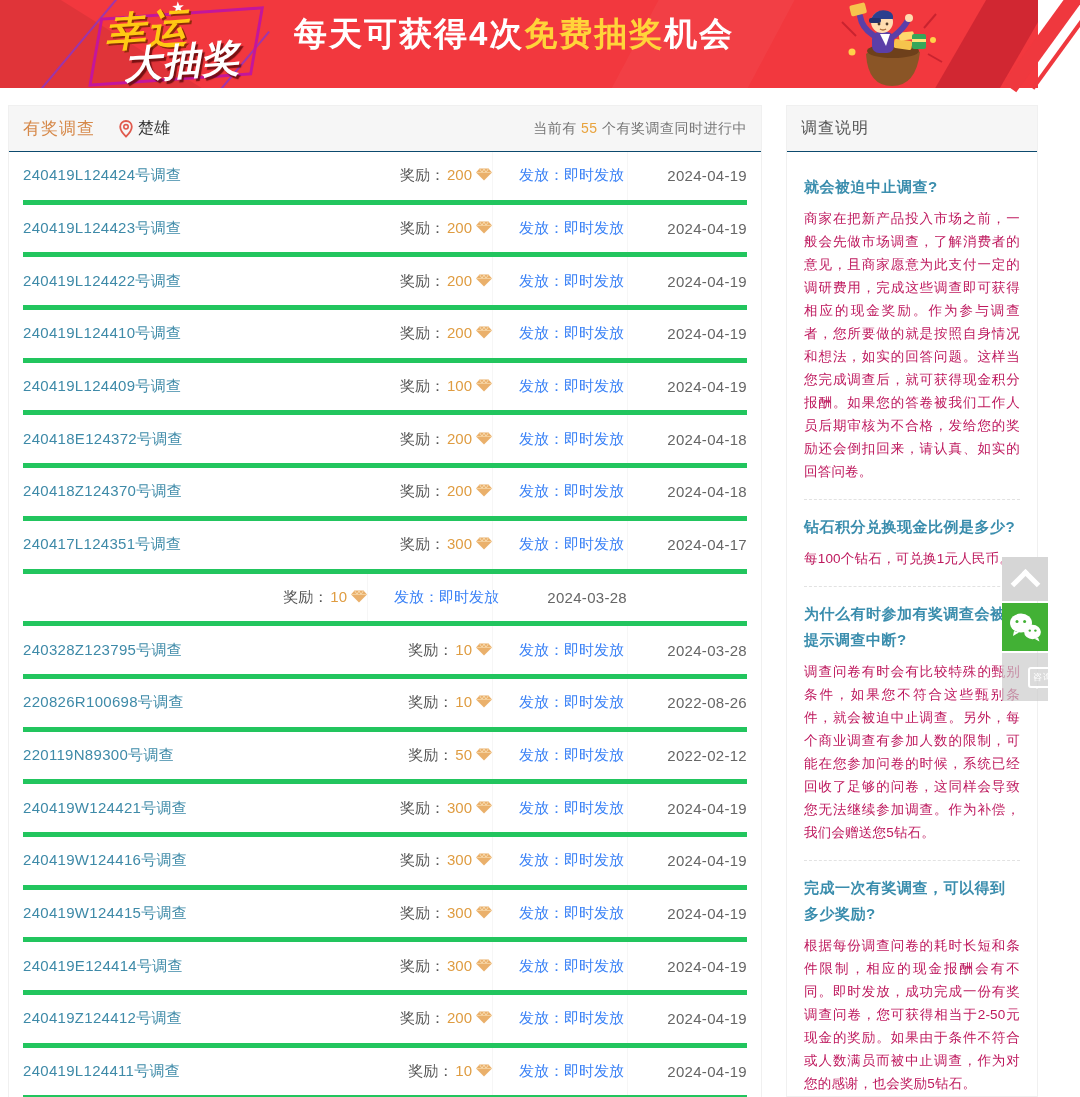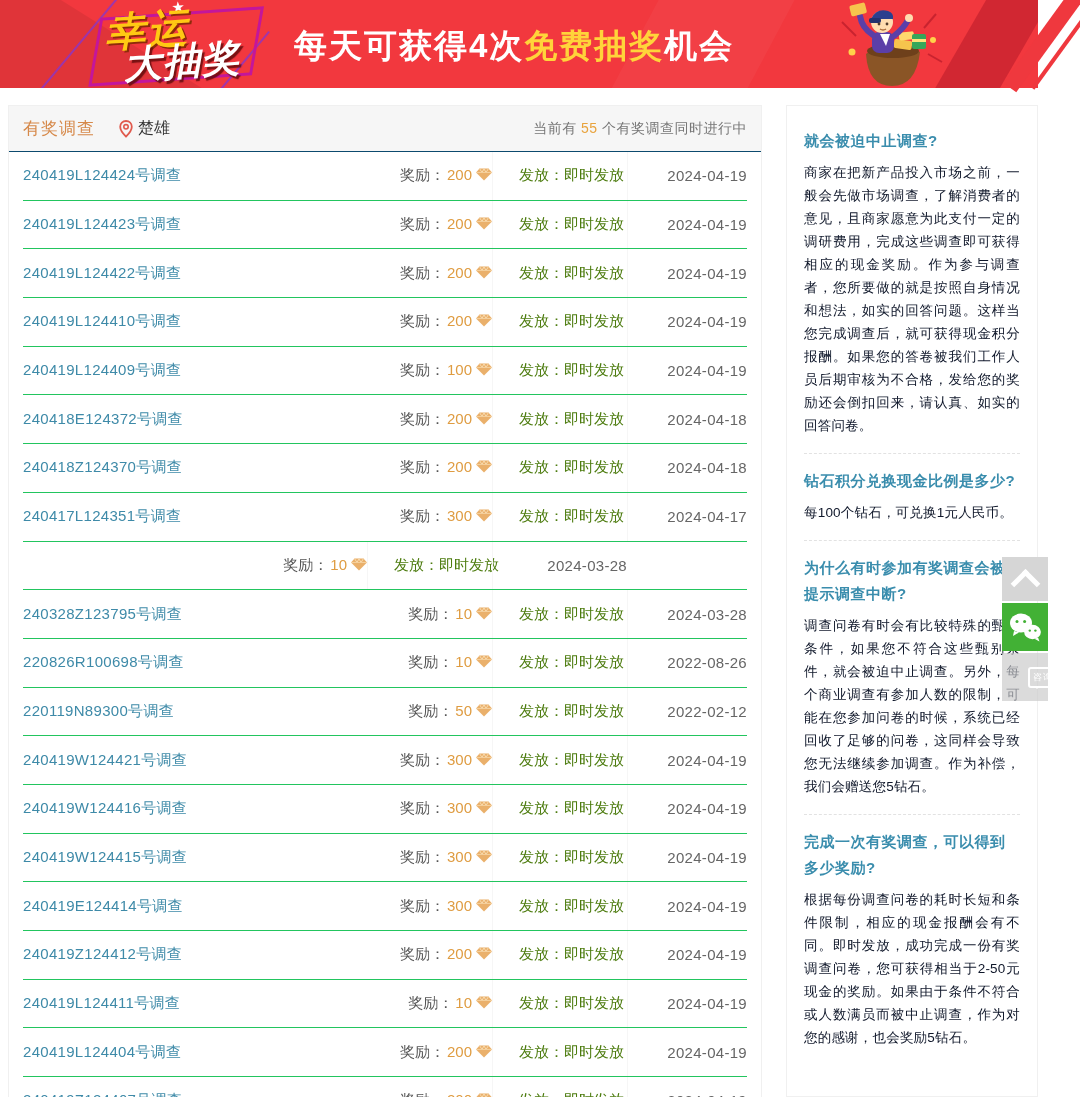--- a/index.html
+++ b/index.html
@@ -15,54 +15,54 @@
   .banner .stripe2{position:absolute;left:640px;top:-70px;width:120px;height:240px;background:rgba(255,255,255,.04);transform:rotate(28deg);}
   .banner .stripe3{position:absolute;left:950px;top:-40px;width:56px;height:220px;background:rgba(150,10,28,.35);transform:rotate(30deg);}
   .deco-line{position:absolute;background:#8a35c8;opacity:.8;}
   .deco-line.l1{left:78px;top:-16px;width:2px;height:120px;transform:rotate(40deg);}
   .deco-line.l2{left:236px;top:20px;width:2px;height:100px;transform:rotate(40deg);}
   .logo{position:absolute;left:88px;top:2px;width:190px;height:84px;transform:rotate(-4deg);}
   .logo .frame{position:absolute;left:6px;top:10px;width:158px;height:62px;border:3px solid #c3169b;transform:skewX(-14deg);}
   .logo .star{position:absolute;left:86px;top:-4px;color:#fff;font-size:15px;}
   .logo .t1{position:absolute;left:18px;top:-2px;font-size:40px;font-weight:800;font-style:italic;color:#ffc913;text-shadow:2px 2px 0 #8e2b0a;letter-spacing:2px;}
   .logo .t2{position:absolute;left:34px;top:34px;font-size:38px;font-weight:800;font-style:italic;color:#ffffff;text-shadow:2px 3px 1px rgba(100,12,12,.85);letter-spacing:1px;}
-  .headline{position:absolute;left:294px;top:24px;font-size:33px;font-weight:700;color:#ffffff;letter-spacing:2px;white-space:nowrap;}
+  .headline{position:absolute;left:294px;top:12px;font-size:33px;font-weight:700;color:#ffffff;letter-spacing:2px;white-space:nowrap;}
   .headline .hl{color:#ffd43a;}
   .mascot{position:absolute;left:836px;top:2px;}
   .corner-slash{position:absolute;background:#ef383e;}
   .corner-slash.c1{left:1040px;top:-30px;width:16px;height:130px;transform:rotate(36deg);}
   .corner-slash.c2{left:1066px;top:-20px;width:4px;height:120px;transform:rotate(36deg);}
 
   
   .panel{background:#fff;border:1px solid #f0f0f0;box-sizing:border-box;}
   .survey-panel{position:absolute;left:8px;top:105px;width:754px;height:1000px;}
   .panel-head{height:46px;display:flex;align-items:center;background:#f6f6f6;border-bottom:1px solid #0c4a6e;padding:0 14px;box-sizing:border-box;}
   .sp-title{color:#d6894a;font-size:17px;letter-spacing:1px;}
   .sp-loc{display:flex;align-items:center;margin-left:24px;color:#333;font-size:16px;}
   .sp-loc svg{margin-right:5px;}
   .sp-status{margin-left:auto;font-size:14px;color:#777;letter-spacing:.5px;}
   .sp-status .cnt{color:#e8a33d;}
   .rows{padding:0 14px;}
-  .row{display:grid;grid-template-columns:1fr 125px 135px 120px;align-items:center;height:47.7px;border-bottom:1px solid #22c55e;}
+  .row{display:grid;grid-template-columns:1fr 125px 135px 120px;align-items:center;height:47.7px;border-bottom:5px solid #22c55e;}
   .srv-link{color:#3e8aa8;font-size:15px;text-decoration:none;letter-spacing:.3px;}
   .col-reward{text-align:right;font-size:15px;color:#555;white-space:nowrap;}
   .col-reward .val{color:#df9c41;margin-left:2px;}
   .gem{display:inline-block;margin-left:4px;vertical-align:-1px;}
-  .col-dispatch{font-size:15px;color:#4d7c0f;padding-left:26px;border-left:1px solid #f6f6f6;height:100%;display:flex;align-items:center;box-sizing:border-box;white-space:nowrap;}
+  .col-dispatch{font-size:15px;color:#3b82f6;padding-left:26px;border-left:1px solid #f6f6f6;height:100%;display:flex;align-items:center;box-sizing:border-box;white-space:nowrap;}
   .col-date{font-size:15px;color:#666;border-left:1px solid #f6f6f6;height:100%;display:flex;align-items:center;justify-content:flex-end;box-sizing:border-box;letter-spacing:.3px;}
 
   
   .sidebar{position:absolute;left:786px;top:105px;width:252px;height:992px;overflow:hidden;}
   .sb-title{color:#555;font-size:16px;letter-spacing:1px;}
   .sb-body{padding:0 17px;}
   .faq{padding:14px 0 16px;}
   .faq + .faq{border-top:1px dashed #e2e2e2;}
   .faq:first-child{padding-top:22px;}
   .faq h3{margin:0 0 7px;font-size:15px;line-height:26px;color:#3a8dad;font-weight:700;letter-spacing:.5px;}
-  .faq p{margin:0;font-size:13.5px;line-height:23px;color:#0f172a;text-align:justify;letter-spacing:.2px;}
+  .faq p{margin:0;font-size:13.5px;line-height:23px;color:#be185d;text-align:justify;letter-spacing:.2px;}
 
   
   .float-stack{position:absolute;left:1002px;top:557px;width:46px;z-index:9;}
   .fbtn{width:46px;height:44px;margin-bottom:2px;display:flex;align-items:center;justify-content:center;cursor:pointer;}
   .fbtn.top{background:#d6d6d6;}
   .chev{width:16px;height:16px;border-top:5px solid #fff;border-left:5px solid #fff;transform:rotate(45deg) translate(3px,3px);}
   .fbtn.wechat{background:#42b135;height:48px;}
   .fbtn.consult{background:rgba(200,200,200,.65);height:48px;flex-direction:column;}
   .consult .bub{width:26px;height:17px;border:2px solid #fff;border-radius:3px;position:relative;display:flex;align-items:center;justify-content:center;color:#fff;font-size:9px;letter-spacing:1px;margin-left:36px;}
   .consult .bub:after{content:"";position:absolute;left:4px;bottom:-6px;border:3px solid transparent;border-top-color:#fff;}
@@ -430,20 +430,23 @@
       <div class="col-dispatch">
         <span class="lab">发放：</span>
           <span class="disp">即时发放</span>
       </div>
       <div class="col-date">2024-04-19</div>
     </div>
     </div>
 </div>
 
 <div class="panel sidebar">
+  <div class="panel-head">
+    <span class="sb-title">调查说明</span>
+  </div>
   <div class="sb-body">
 
   <section class="faq">
       <h3>就会被迫中止调查?</h3>
       <p>商家在把新产品投入市场之前，一般会先做市场调查，了解消费者的意见，且商家愿意为此支付一定的调研费用，完成这些调查即可获得相应的现金奖励。作为参与调查者，您所要做的就是按照自身情况和想法，如实的回答问题。这样当您完成调查后，就可获得现金积分报酬。如果您的答卷被我们工作人员后期审核为不合格，发给您的奖励还会倒扣回来，请认真、如实的回答问卷。</p>
     </section>
       <section class="faq">
       <h3>钻石积分兑换现金比例是多少?</h3>
       <p>每100个钻石，可兑换1元人民币。</p>
     </section>

